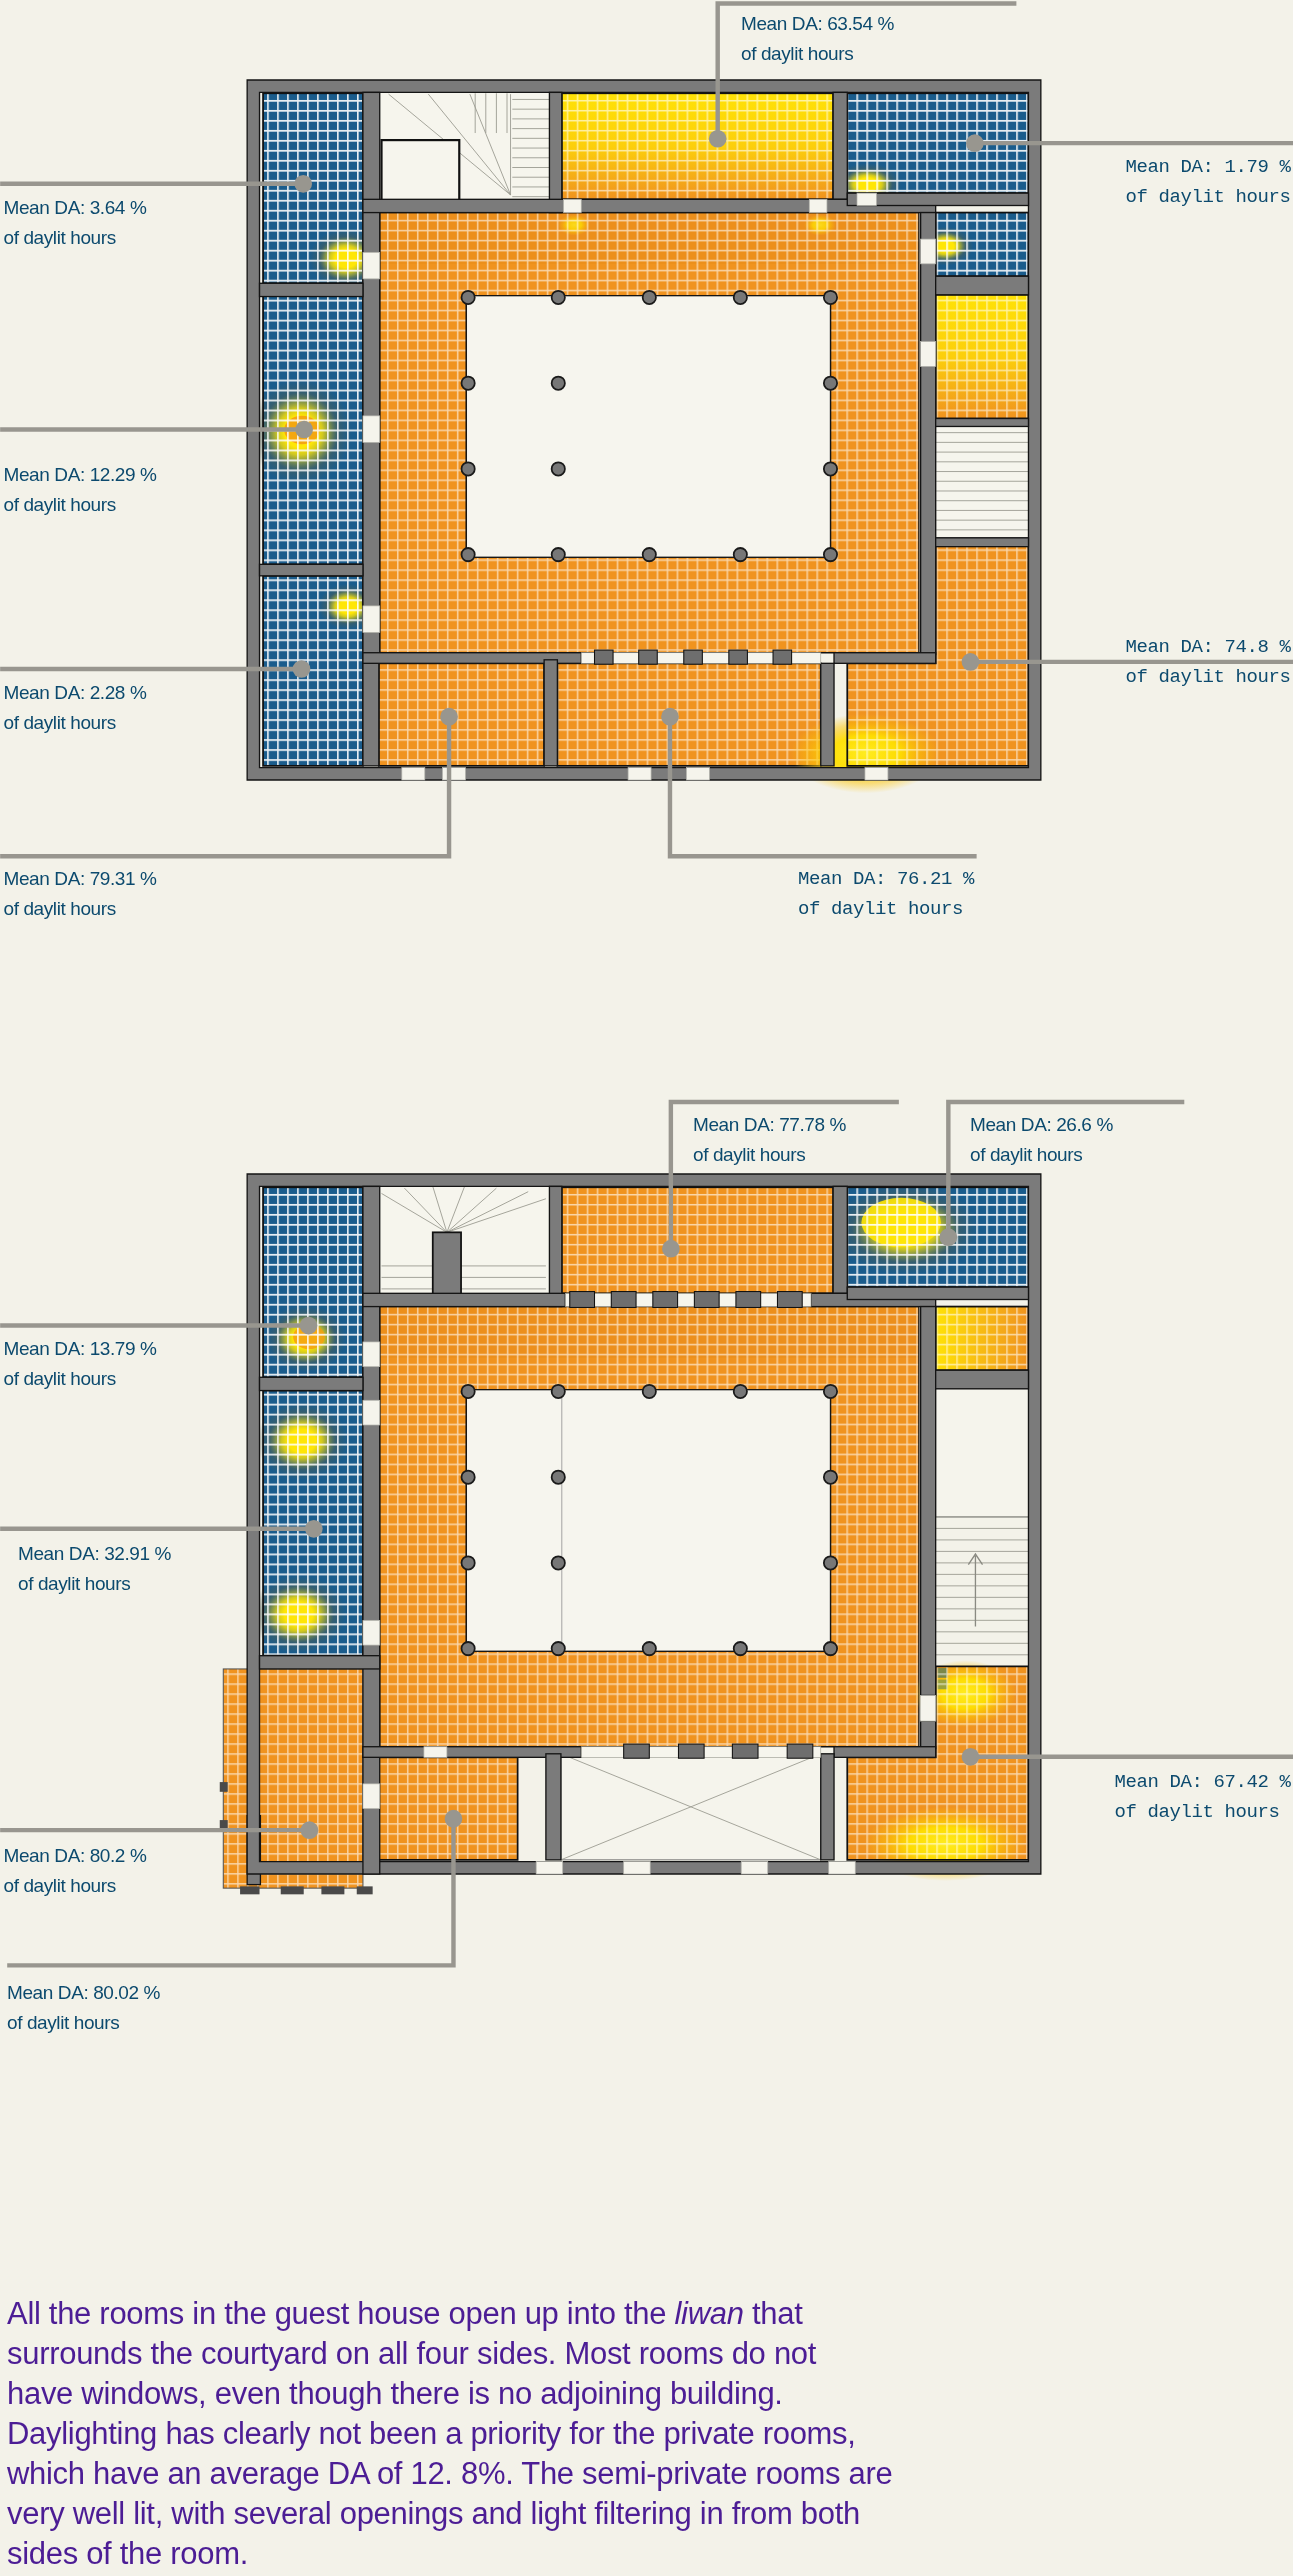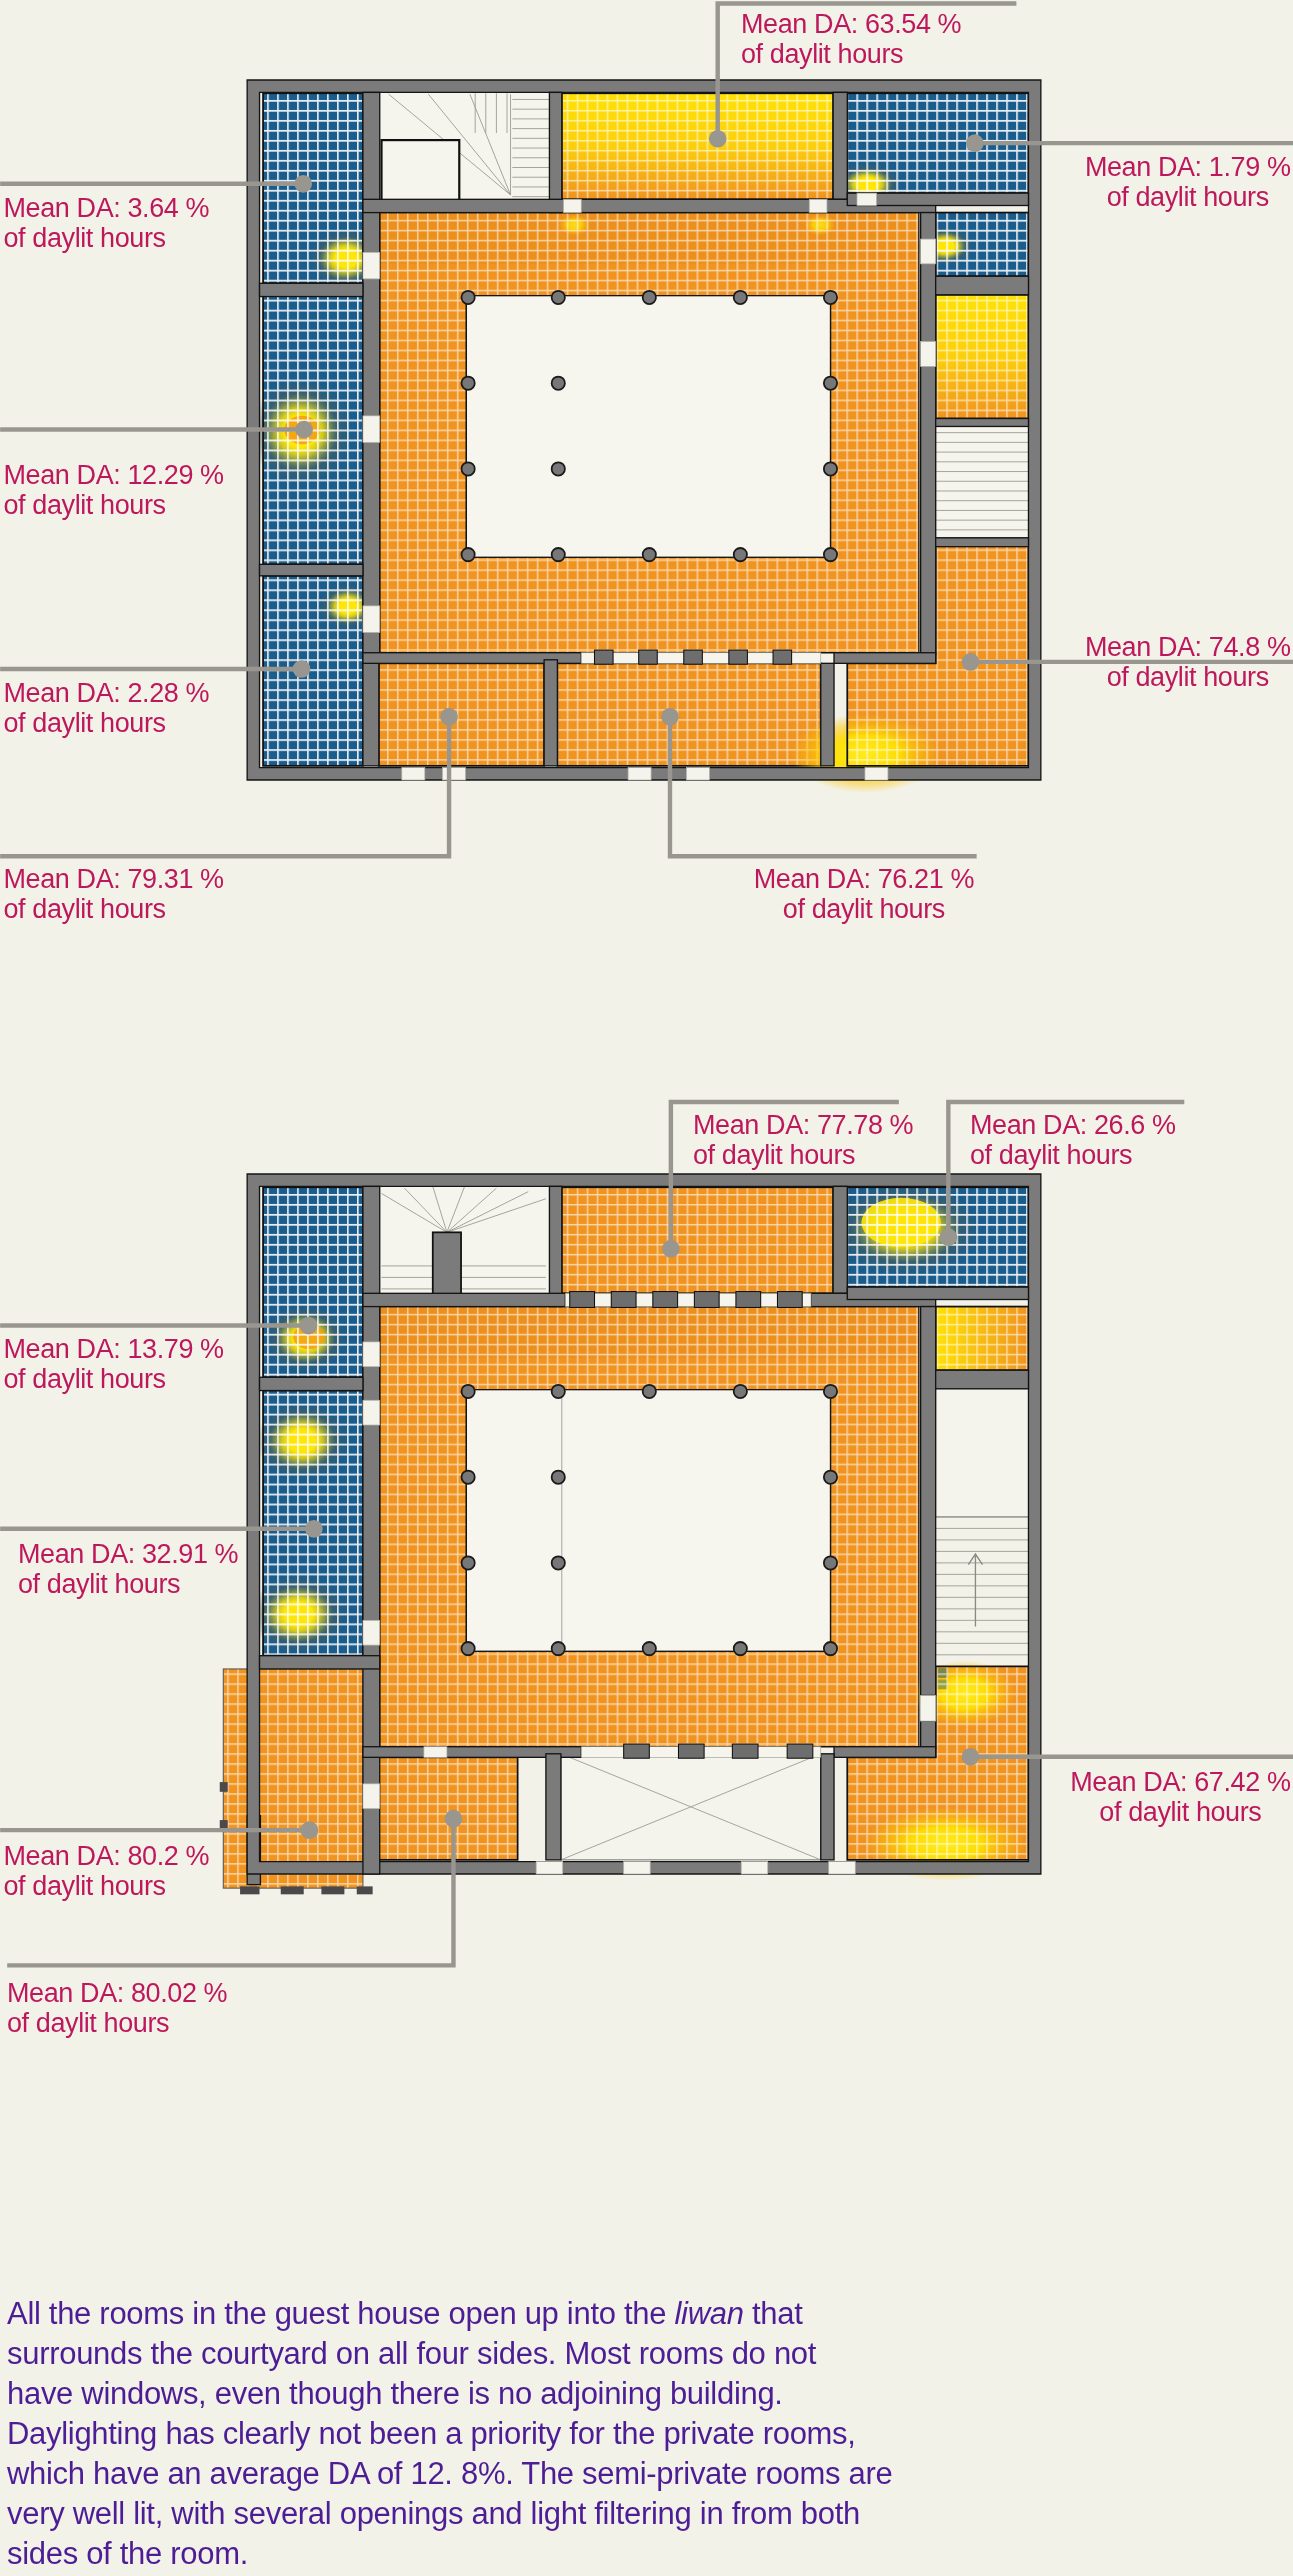--- a/index.html
+++ b/index.html
@@ -4,24 +4,24 @@
 <style>
   html,body{margin:0;padding:0;}
   body{
     position:relative;width:1294px;height:2576px;overflow:hidden;
     background:#f3f2e9;
     font-family:"Liberation Sans",sans-serif;
   }
   svg{position:absolute;overflow:visible;}
   .plan{display:block;}
   .lbl{
-    position:absolute;color:#be185d;font-size:27px;line-height:30px;
+    position:absolute;color:#0c4a6e;font-size:19px;line-height:30px;
     letter-spacing:-0.4px;white-space:nowrap;
   }
-  .lbl.r{text-align:center;}
+  .lbl.r{text-align:left;font-family:Liberation Mono, monospace;}
   .caption{
     position:absolute;left:7px;top:2294px;color:#4c1d95;
     font-size:31px;line-height:40px;letter-spacing:-0.3px;white-space:nowrap;
   }
   .caption .it{font-style:italic;}
 </style>
 </head>
 <body>
 
 <svg class="plan" style="left:247px;top:80px" width="794" height="700" viewBox="0 0 898 792">

